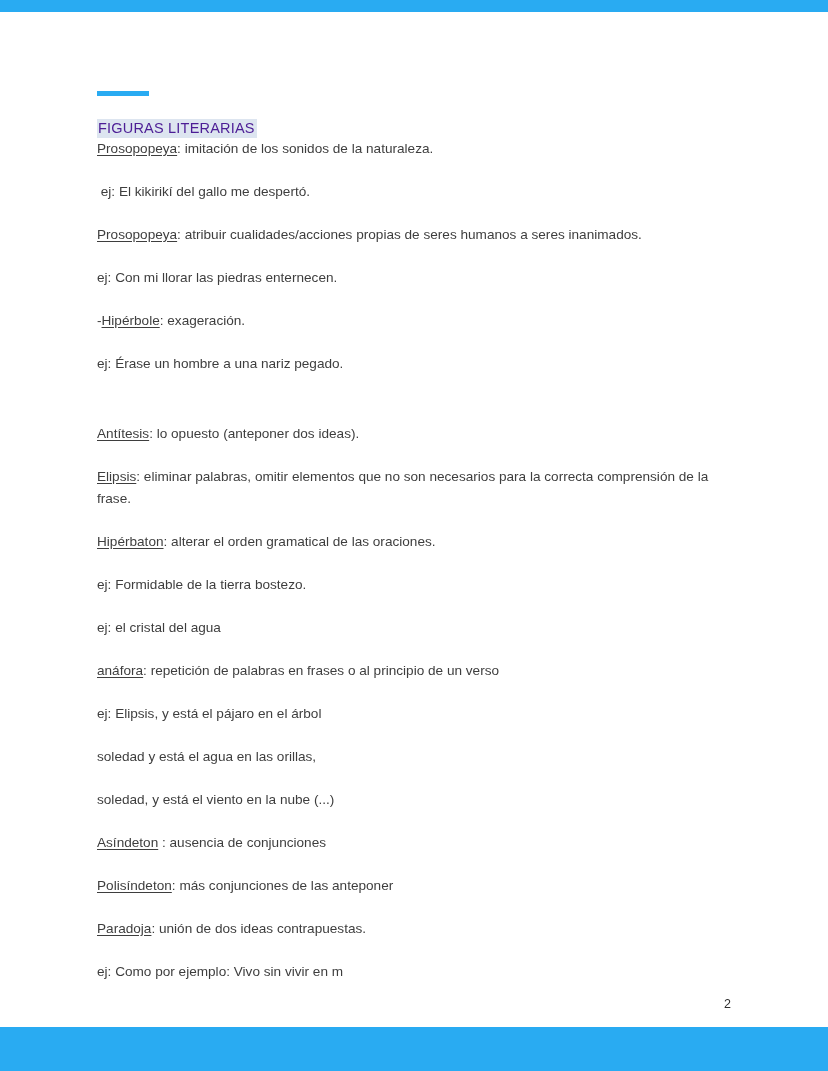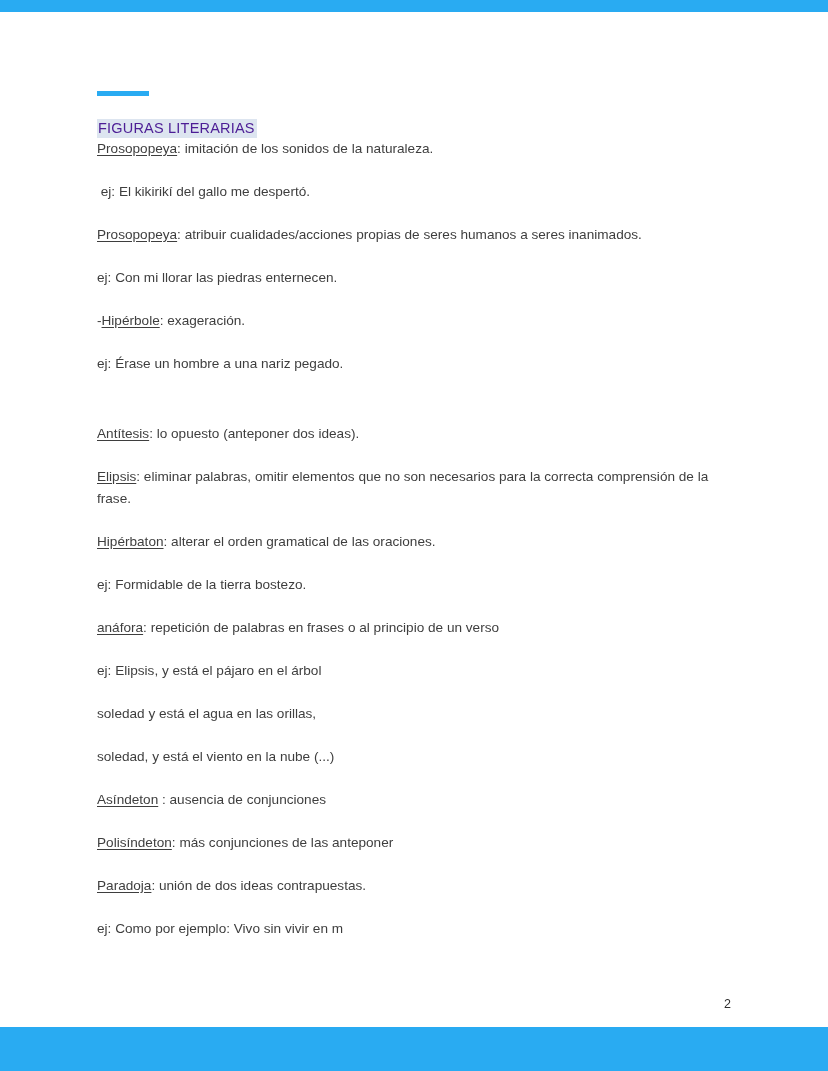--- a/index.html
+++ b/index.html
@@ -120,20 +120,21 @@
         <p class="para"><span class="u">Prosopopeya</span><span>: imitación de los sonidos de la naturaleza.</span></p>
         <p class="para"><span> ej: El kikirikí del gallo me despertó.</span></p>
         <p class="para"><span class="u">Prosopopeya</span><span>: atribuir cualidades/acciones propias de seres humanos a seres inanimados.</span></p>
         <p class="para"><span>ej: Con mi llorar las piedras enternecen.</span></p>
         <p class="para"><span>-</span><span class="u">Hipérbole</span><span>: exageración.</span></p>
         <p class="para"><span>ej: Érase un hombre a una nariz pegado.</span></p>
         <p class="para gap-before"><span class="u">Antítesis</span><span>: lo opuesto (anteponer dos ideas).</span></p>
         <p class="para"><span class="u">Elipsis</span><span>: eliminar palabras, omitir elementos que no son necesarios para la correcta comprensión de la frase.</span></p>
         <p class="para"><span class="u">Hipérbaton</span><span>: alterar el orden gramatical de las oraciones.</span></p>
         <p class="para"><span>ej: Formidable de la tierra bostezo.</span></p>
+        <p class="para"><span>ej: el cristal del agua</span></p>
         <p class="para"><span class="u">anáfora</span><span>: repetición de palabras en frases o al principio de un verso</span></p>
         <p class="para"><span>ej: Elipsis, y está el pájaro en el árbol</span></p>
         <p class="para"><span>soledad y está el agua en las orillas,</span></p>
         <p class="para"><span>soledad, y está el viento en la nube (...)</span></p>
         <p class="para"><span class="u">Asíndeton</span><span> : ausencia de conjunciones</span></p>
         <p class="para"><span class="u">Polisíndeton</span><span>: más conjunciones de las anteponer</span></p>
         <p class="para"><span class="u">Paradoja</span><span>: unión de dos ideas contrapuestas.</span></p>
         <p class="para"><span>ej: Como por ejemplo: Vivo sin vivir en m</span></p>
       </div>
 

